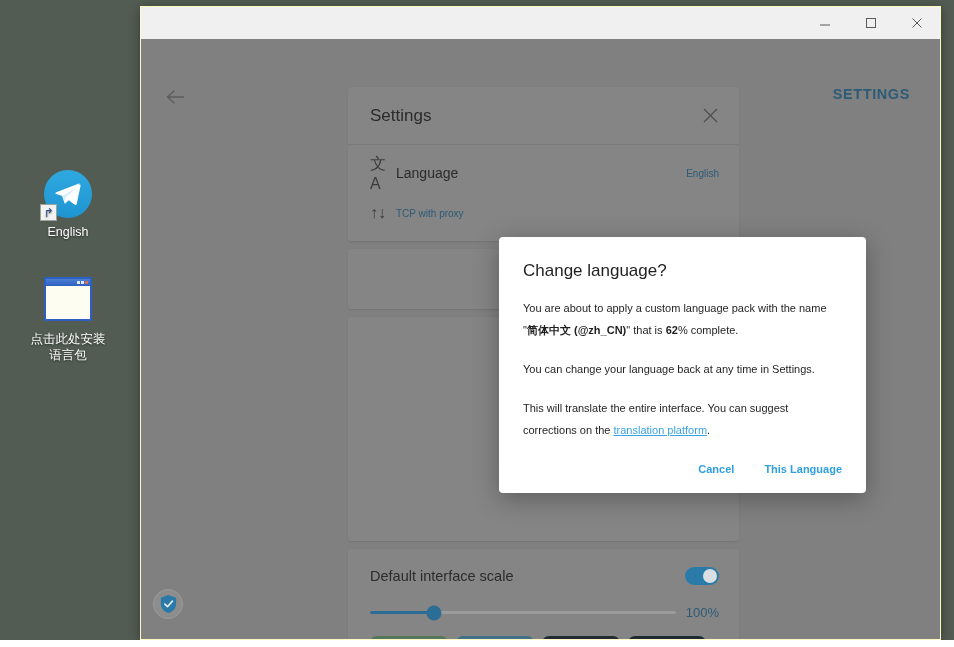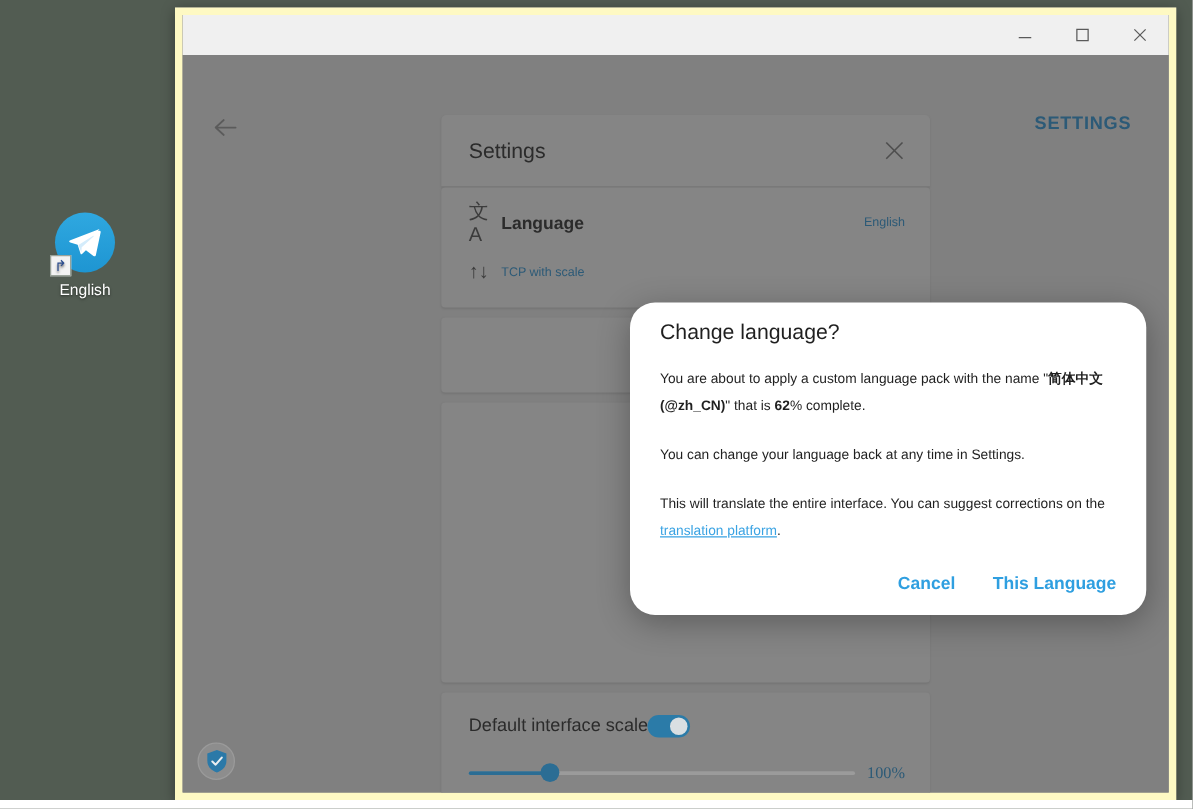--- a/index.html
+++ b/index.html
@@ -61,21 +61,21 @@
   }
   .win-icon .bar i { width: 3px; height: 3px; background: #dfe7f7; display:block; }
   .win-icon .bar i:last-child { background: #e06a55; }
 
   
   #appwindow {
     position: absolute;
     left: 140px; top: 6px;
     width: 801px; height: 634px;
     background: #808080;
-    border: 6px solid #fef9c3;
+    border: 1px solid #fef9c3;
     box-shadow: 0 2px 10px rgba(0,0,0,.35);
     overflow: hidden;
   }
   #titlebar {
     height: 32px;
     background: #f0f0f0;
     display: flex; align-items: stretch; justify-content: flex-end;
   }
   .winbtn {
     width: 46px;
@@ -136,30 +136,30 @@
     padding: 0 20px 0 22px;
     font-size: 14px;
     color: #2b2b2b;
   }
   .srow .ico {
     width: 26px;
     font-size: 16px;
     color: #3c3c3c;
     flex: 0 0 26px;
   }
-  .srow .lbl { flex: 1 1 auto; font-weight: bold; }
+  .srow .lbl { flex: 1 1 auto; }
   .srow .val { color: #2c5a77; font-size: 10px; }
 
   .block { height: 60px; }
   .block-tall { height: 224px; }
 
   
   #scale-card { padding: 14px 20px 0 22px; }
   #scale-row {
-    display: flex; align-items: center; justify-content: flex-start;
+    display: flex; align-items: center; justify-content: space-between;
     height: 26px;
   }
   #scale-label { font-size: 14.5px; color: #2b2b2b; }
   .toggle {
     width: 34px; height: 18px; border-radius: 9px;
     background: #2b7ba8;
     position: relative;
   }
   .toggle .knob {
     position: absolute; right: 2px; top: 2px;
@@ -183,21 +183,21 @@
     width: 21%;
     background: #2b6d94;
     border-radius: 2px;
   }
   #track .knob {
     position: absolute; left: 21%; top: 50%;
     transform: translate(-50%,-50%);
     width: 15px; height: 15px; border-radius: 50%;
     background: #2b6d94;
   }
-  #scale-pct { font-size: 13px; color: #2c5a77; font-family: Liberation Serif, serif; }
+  #scale-pct { font-size: 13px; color: #2c5a77; }
   #themes {
     display: flex; gap: 8px;
     margin-top: 16px;
   }
   .theme {
     width: 78px; height: 44px;
     border-radius: 7px;
     position: relative;
     overflow: hidden;
   }
@@ -209,25 +209,25 @@
     border-radius: 50%;
     background: #8d8d8d;
     border: 1px solid #9a9a9a;
     display: flex; align-items: center; justify-content: center;
   }
 
   
   #dialog {
     position: absolute;
     left: 358px; top: 198px;
-    width: 413px;
+    width: 367px;
     background: #ffffff;
-    border-radius: 20px;
+    border-radius: 4px;
     box-shadow: 0 6px 26px rgba(0,0,0,.30);
-    padding: 14px 24px 18px 24px;
+    padding: 24px 24px 18px 24px;
     z-index: 40;
   }
   #dlg-title {
     font-size: 17px;
     color: #1f1f1f;
     margin-bottom: 16px;
   }
   .dlg-p {
     font-size: 11px;
     line-height: 22px;
@@ -236,21 +236,21 @@
   }
   .dlg-p:last-of-type { margin-bottom: 0; }
   .dlg-p b { font-weight: bold; }
   .dlg-link { color: #3aa3e3; }
   #dlg-actions {
     display: flex; justify-content: flex-end;
     gap: 30px;
     margin-top: 22px;
   }
   .dlg-btn {
-    font-size: 14px;
+    font-size: 11px;
     color: #2f9fe0;
     font-weight: 600;
     background: none; border: none;
     cursor: pointer;
     font-family: inherit;
   }
 
   
   #bottom-strip {
     position: absolute; left: 0; bottom: 0;
@@ -271,20 +271,32 @@
           <svg width="30" height="30" viewBox="0 0 24 24" aria-hidden="true">
             <path d="M21.3 3.4 2.6 10.6c-1 .4-1 1.1 0 1.4l4.7 1.5 1.8 5.5c.2.6.4.8 1 .3l2.5-2.3 4.8 3.6c.9.5 1.4.2 1.6-.8l3-14.2c.2-1-.4-1.4-1.7-.9z" fill="#ffffff"></path>
             <path d="M7.8 13.6 17 7.9c.4-.3.8-.1.5.2l-7.6 6.9-.3 3.2z" fill="#d4ecfb"></path>
           </svg>
         </div>
         <div class="shortcut-badge">↱</div>
       </div>
       <div>English</div>
     </div>
 
+    <div class="desk-icon" style="left:8px; top:275px;">
+      <div class="glyph-wrap">
+        <div class="win-icon">
+          <div class="bar">
+              <i></i>
+              <i></i>
+              <i></i>
+            </div>
+        </div>
+      </div>
+      <div id="dlabel2">点击此处安装<br>语言包</div>
+    </div>
 
   </div>
 
   <div id="appwindow">
 
     <div id="titlebar">
       <div class="winbtn">
         <svg width="12" height="12" viewBox="0 0 12 12">
             <line x1="1" y1="8" x2="11" y2="8" stroke="#5a5a5a" stroke-width="1"></line>
           </svg>
@@ -328,21 +340,21 @@
         <div class="card-sep"></div>
 
         <div class="card" style="padding:8px 0 8px 0;">
           <div class="srow">
             <div class="ico">文A</div>
             <div class="lbl">Language</div>
             <div class="val">English</div>
           </div>
           <div class="srow">
             <div class="ico">↑↓</div>
-            <div class="val">TCP with scale</div>
+            <div class="val">TCP with proxy</div>
           </div>
         </div>
 
         <div class="card block"></div>
         <div class="card block-tall"></div>
 
         <div class="card" id="scale-card">
           <div id="scale-row">
             <div id="scale-label">Default interface scale</div>
             <div class="toggle">

